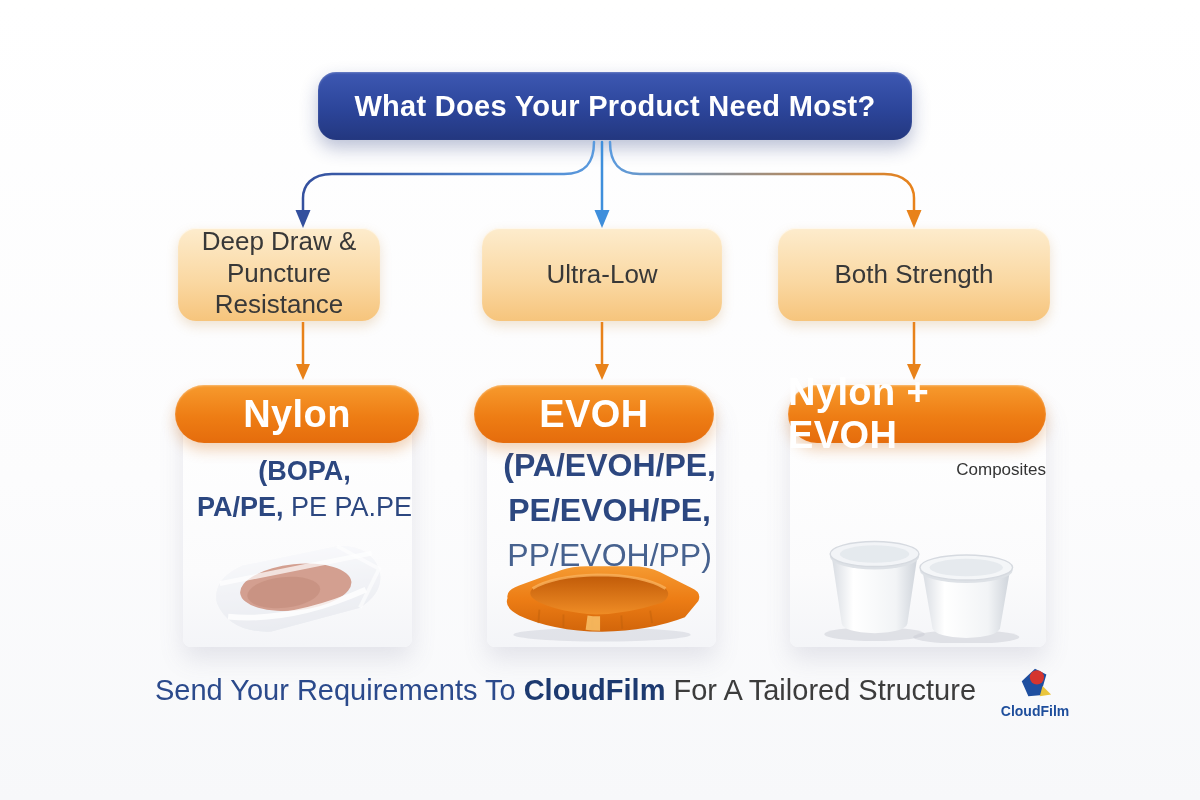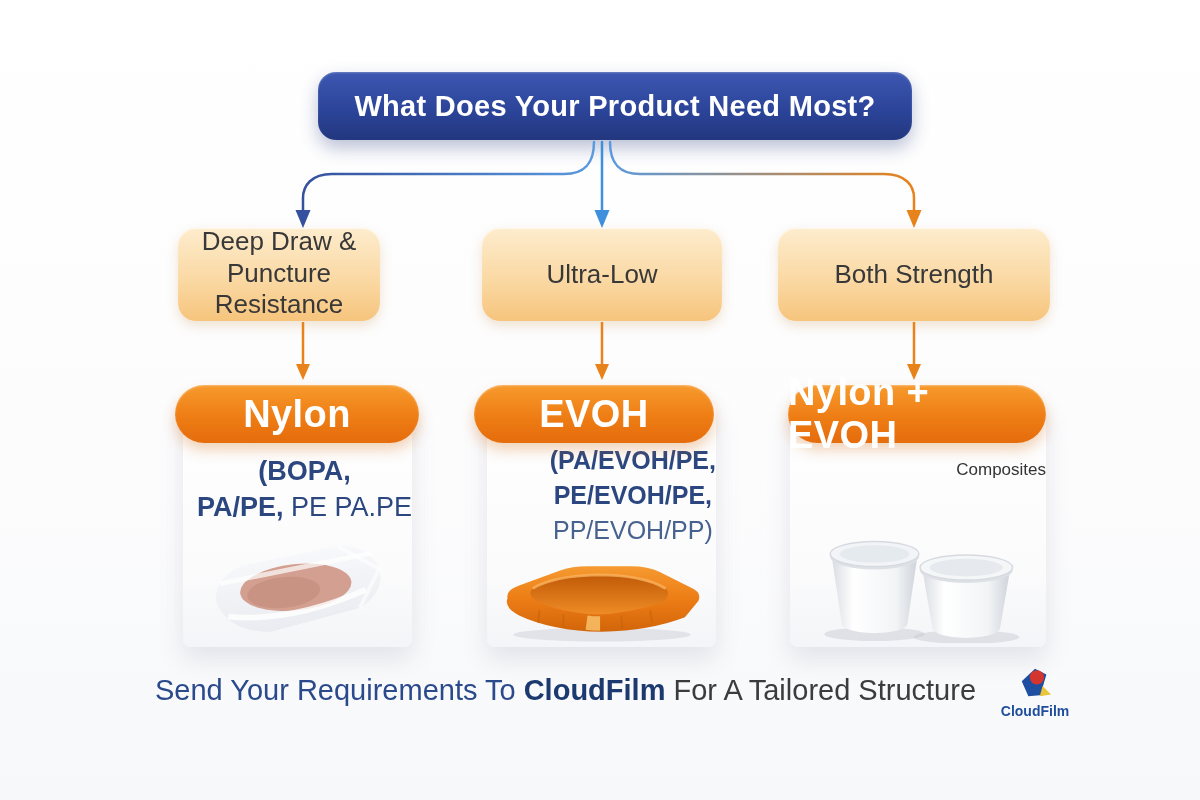--- a/index.html
+++ b/index.html
@@ -49,21 +49,21 @@
     display:flex; flex-direction:column; align-items:flex-end;
   }
   .card-1 { left:183px; width:229px; }
   .card-2 { left:487px; width:229px; }
   .card-3 { left:790px; width:256px; }
 
   .detail { margin-top:52px; text-align:center; color:#2c4780; font-size:27px; line-height:1.35; }
   .detail .b { font-weight:700; }
   .detail .sb { font-weight:600; }
   .detail .lt { font-weight:400; color:#47628f; }
-  .card-2 .detail { margin-top:42px; font-size:25px; line-height:1.4; }
+  .card-2 .detail { margin-top:42px; font-size:32px; line-height:1.4; }
   .card-3 .detail { margin-top:58px; color:#343434; font-weight:400; font-size:17px; }
 
   .product { position:absolute; bottom:4px; left:50%; transform:translateX(-50%); }
 
   .footer {
     position:absolute; left:155px; top:674px; width:850px;
     font-size:29px; white-space:nowrap;
   }
   .footer .cta-blue { color:#2b4a8c; font-weight:400; }
   .footer .cta-brand { color:#1d3a70; font-weight:700; }

